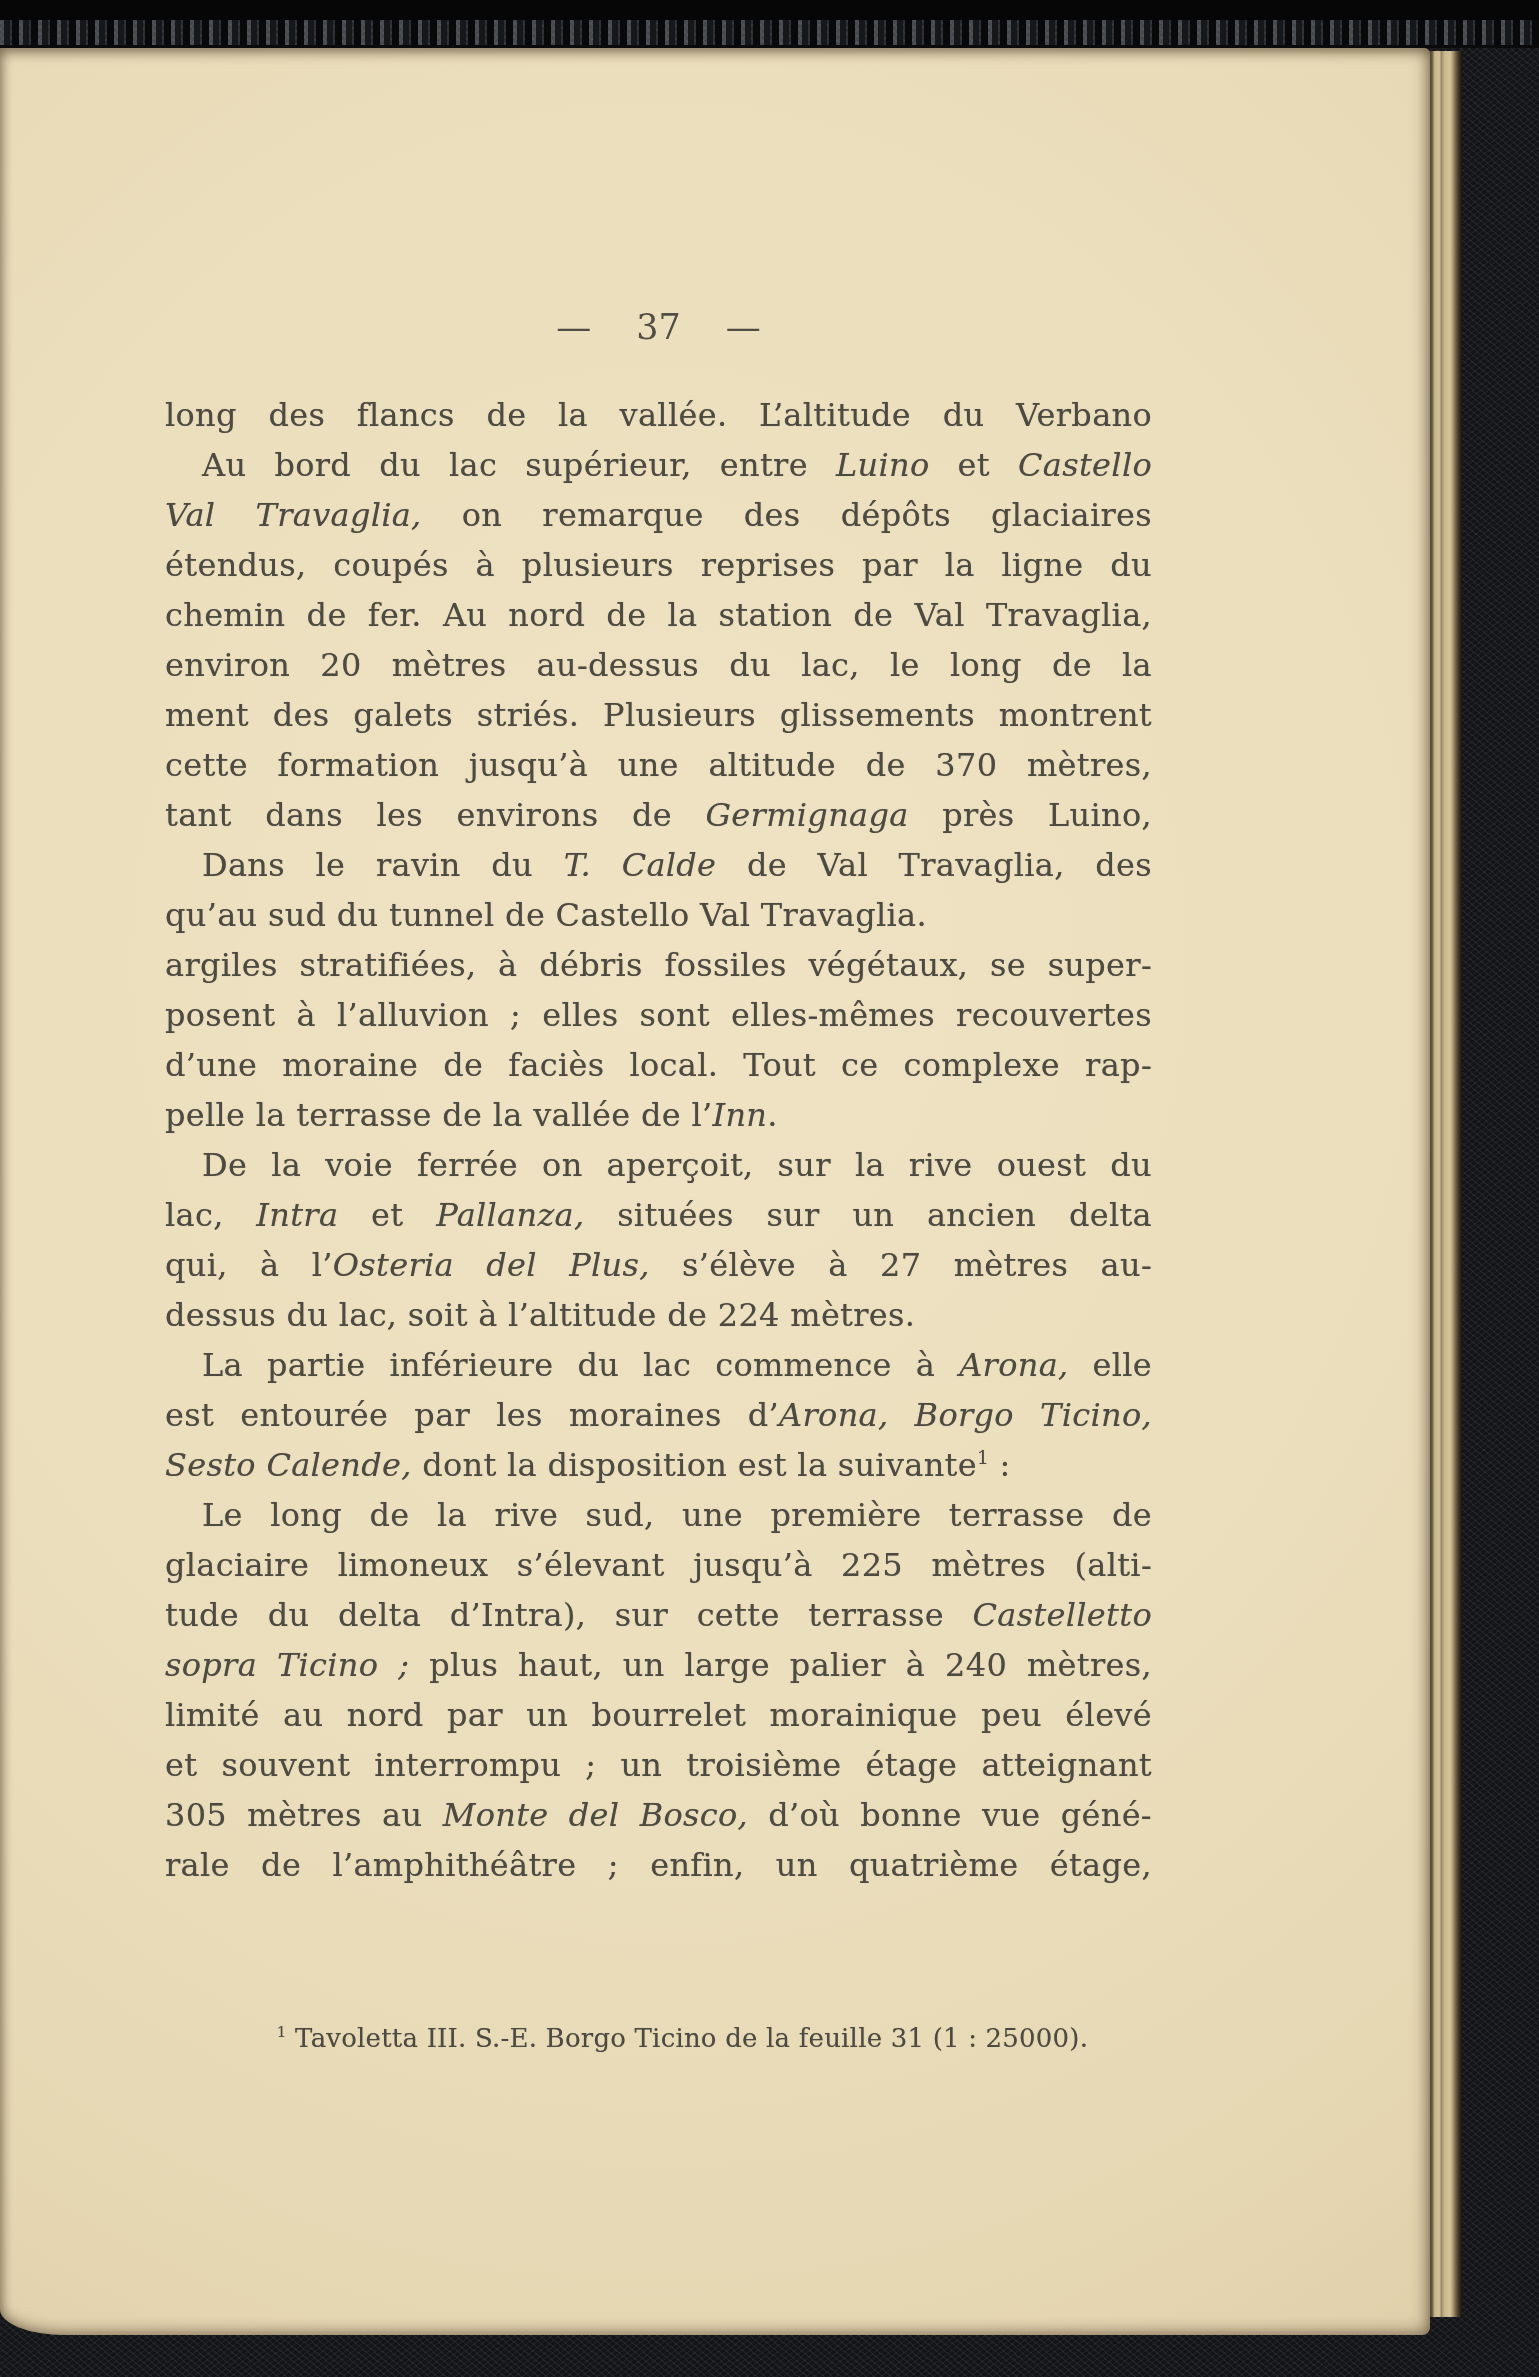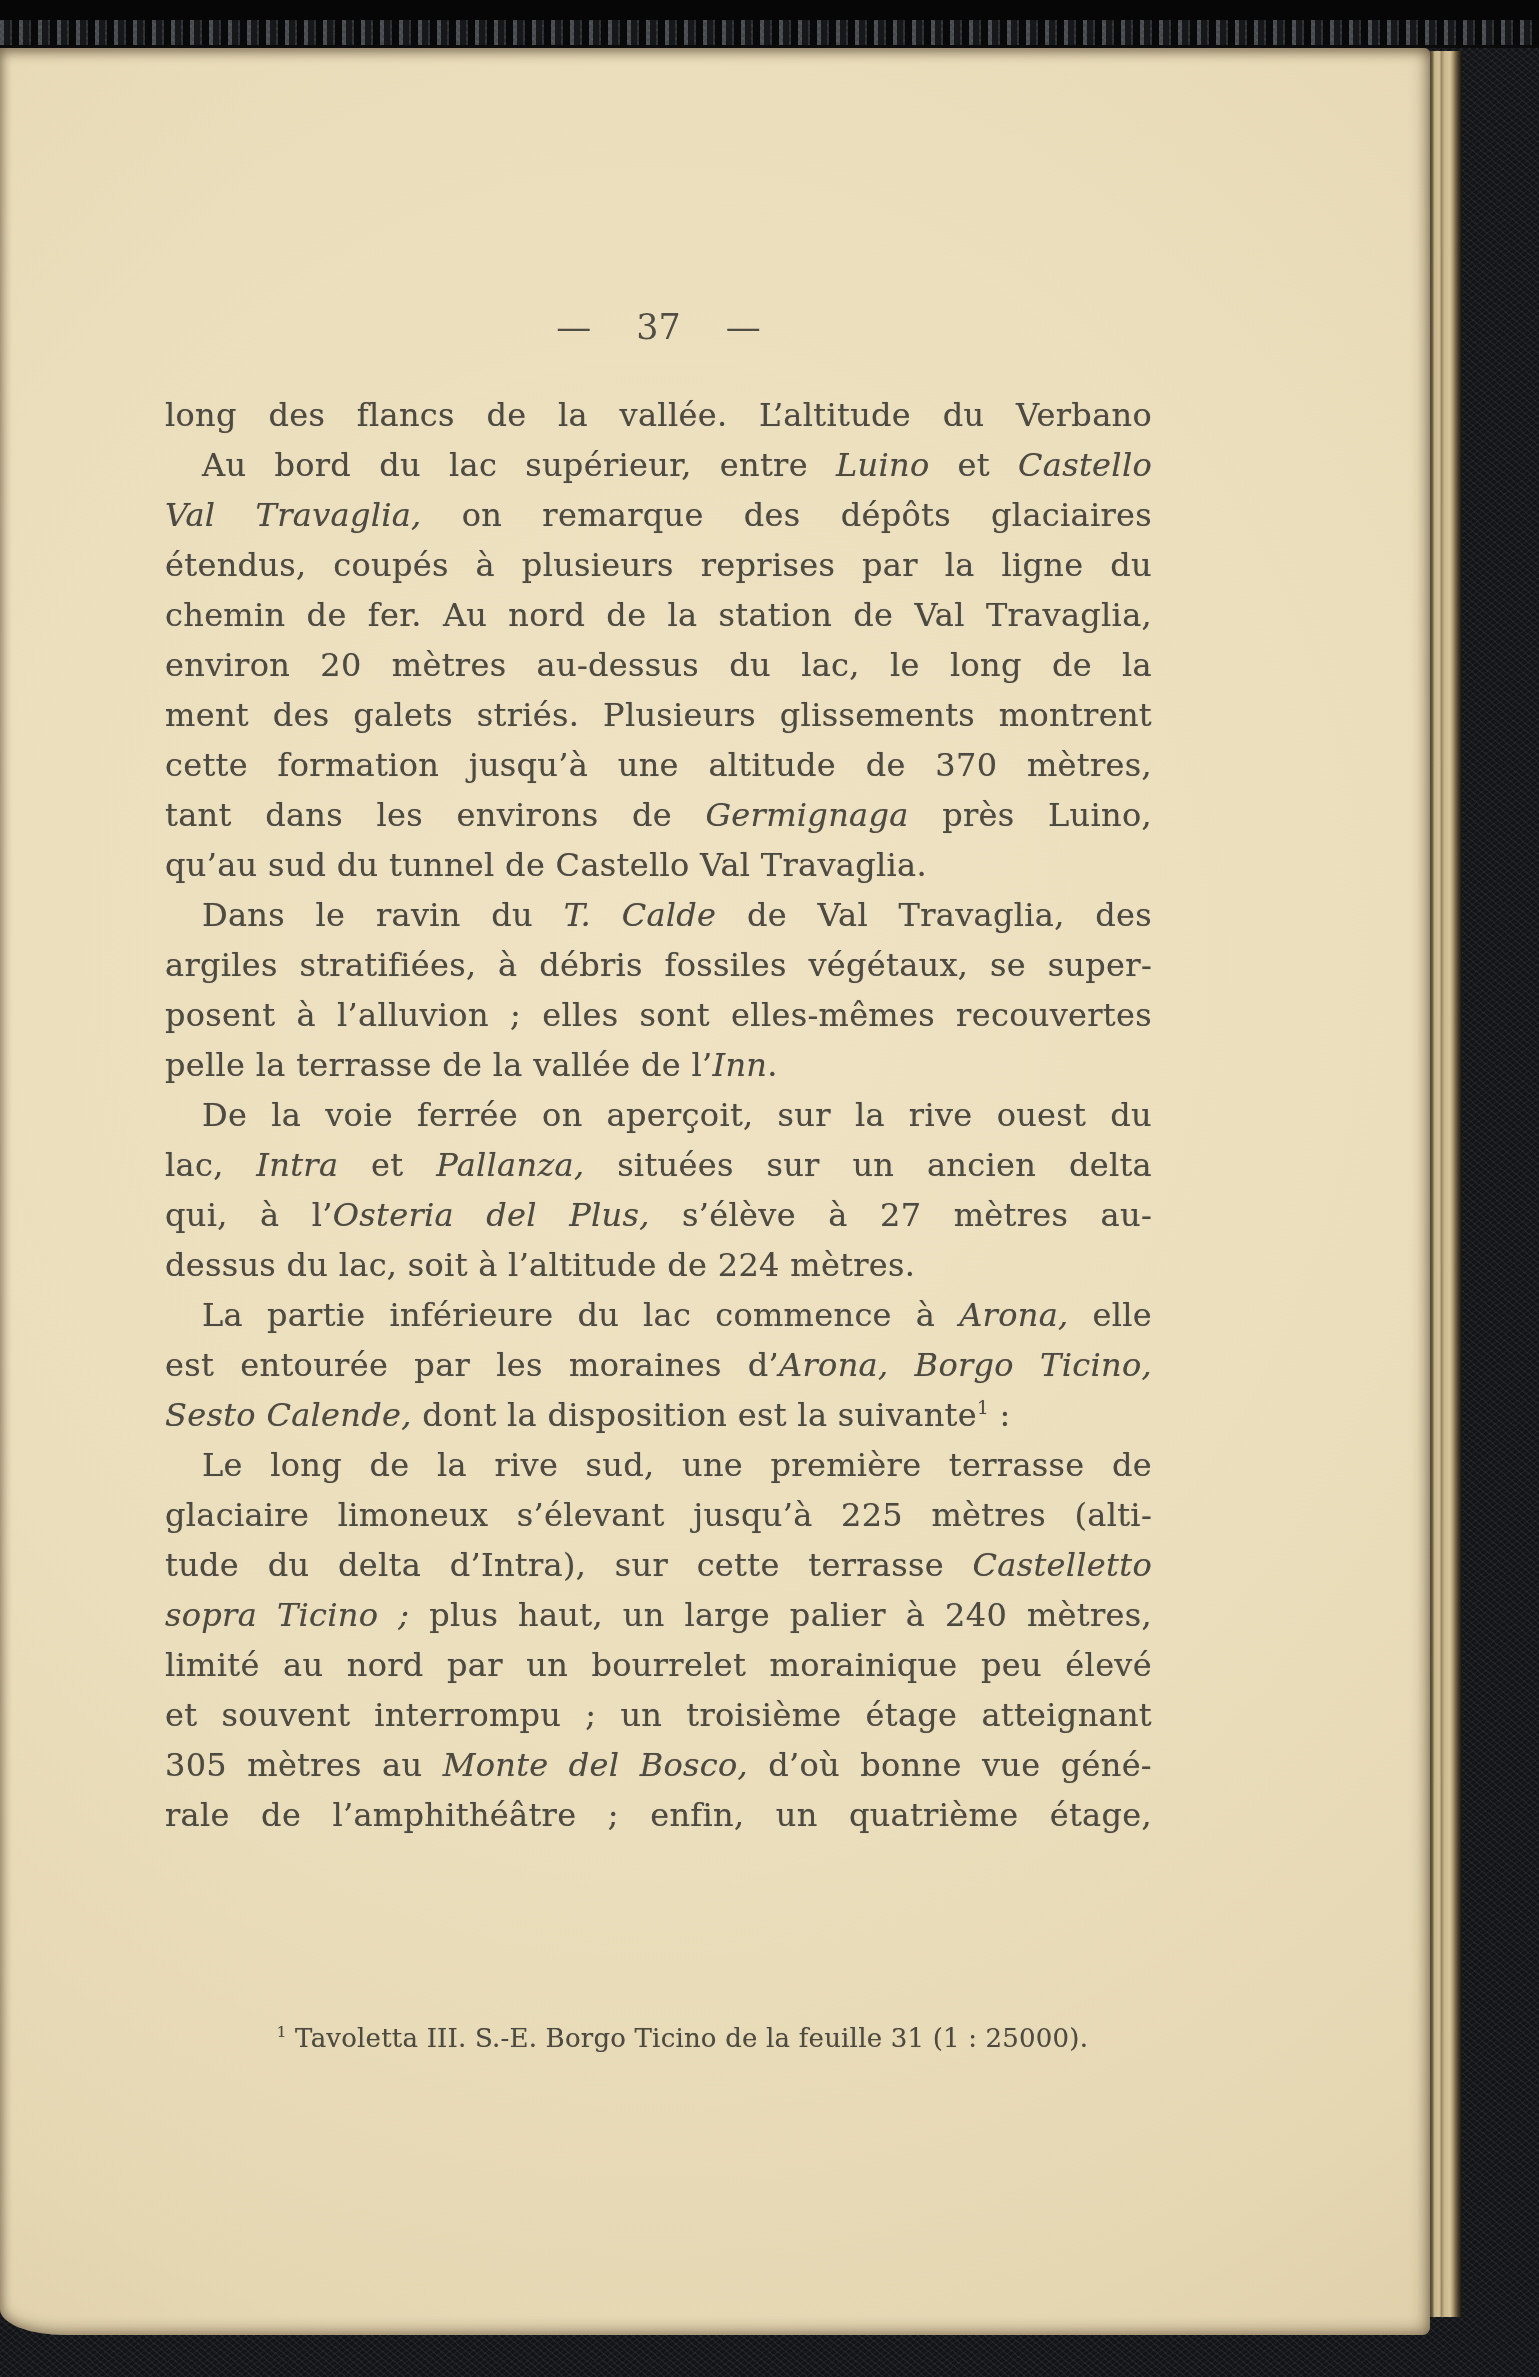--- a/index.html
+++ b/index.html
@@ -97,24 +97,25 @@
     <div class="body-text">
         <div class="line"><span>long des flancs de la vallée. L’altitude du Verbano</span></div>
         <div class="line indent"><span>Au bord du lac supérieur, entre </span><em>Luino</em><span> et </span><em>Castello</em></div>
         <div class="line"><em>Val Travaglia,</em><span> on remarque des dépôts glaciaires</span></div>
         <div class="line"><span>étendus, coupés à plusieurs reprises par la ligne du</span></div>
         <div class="line"><span>chemin de fer. Au nord de la station de Val Travaglia,</span></div>
         <div class="line"><span>environ 20 mètres au-dessus du lac, le long de la</span></div>
         <div class="line"><span>ment des galets striés. Plusieurs glissements montrent</span></div>
         <div class="line"><span>cette formation jusqu’à une altitude de 370 mètres,</span></div>
         <div class="line"><span>tant dans les environs de </span><em>Germignaga</em><span> près Luino,</span></div>
+        <div class="line indent"><span>Dans le ravin du </span><em>T. Calde</em><span> de Val Travaglia, des</span></div>
         <div class="line end"><span>qu’au sud du tunnel de Castello Val Travaglia.</span></div>
-        <div class="line indent"><span>Dans le ravin du </span><em>T. Calde</em><span> de Val Travaglia, des</span></div>
         <div class="line"><span>argiles stratifiées, à débris fossiles végétaux, se super-</span></div>
         <div class="line"><span>posent à l’alluvion ; elles sont elles-mêmes recouvertes</span></div>
+        <div class="line"><span>d’une moraine de faciès local. Tout ce complexe rap-</span></div>
         <div class="line end"><span>pelle la terrasse de la vallée de l’</span><em>Inn</em><span>.</span></div>
         <div class="line indent"><span>De la voie ferrée on aperçoit, sur la rive ouest du</span></div>
         <div class="line"><span>lac, </span><em>Intra</em><span> et </span><em>Pallanza,</em><span> situées sur un ancien delta</span></div>
         <div class="line"><span>qui, à l’</span><em>Osteria del Plus,</em><span> s’élève à 27 mètres au-</span></div>
         <div class="line end"><span>dessus du lac, soit à l’altitude de 224 mètres.</span></div>
         <div class="line indent"><span>La partie inférieure du lac commence à </span><em>Arona,</em><span> elle</span></div>
         <div class="line"><span>est entourée par les moraines d’</span><em>Arona, Borgo Ticino,</em></div>
         <div class="line end"><em>Sesto Calende,</em><span> dont la disposition est la suivante</span><sup>1</sup><span> :</span></div>
         <div class="line indent"><span>Le long de la rive sud, une première terrasse de</span></div>
         <div class="line"><span>glaciaire limoneux s’élevant jusqu’à 225 mètres (alti-</span></div>

